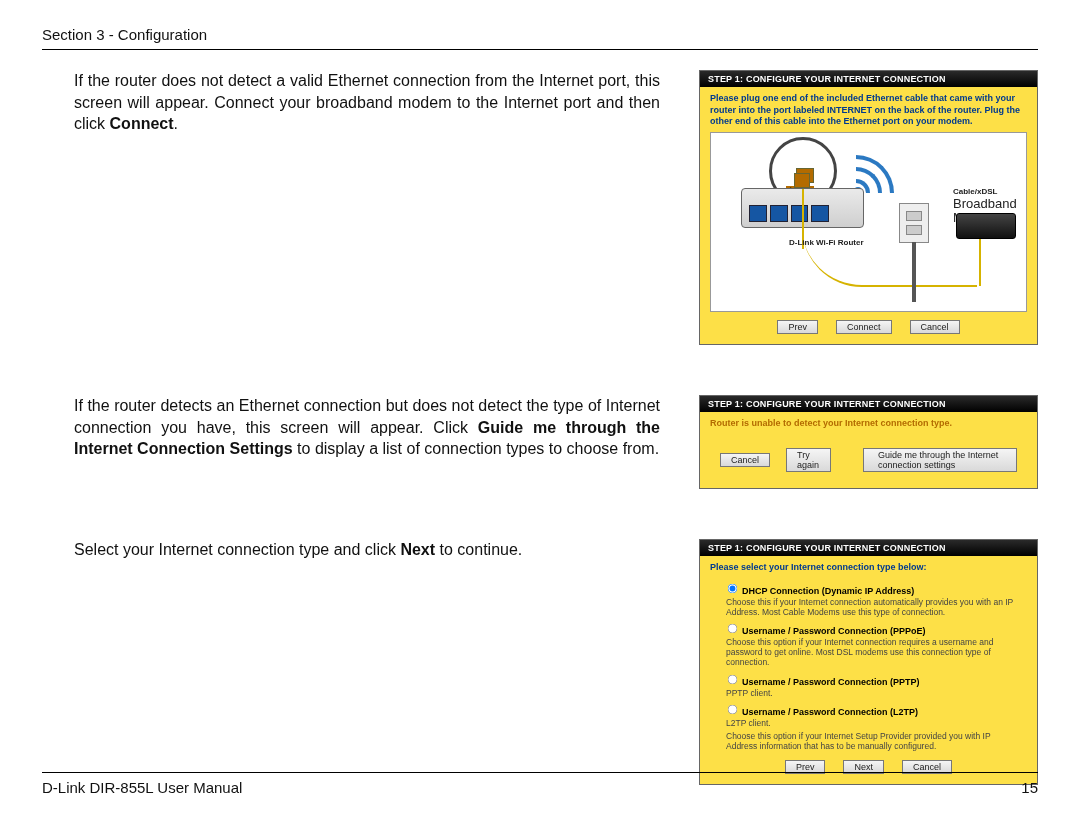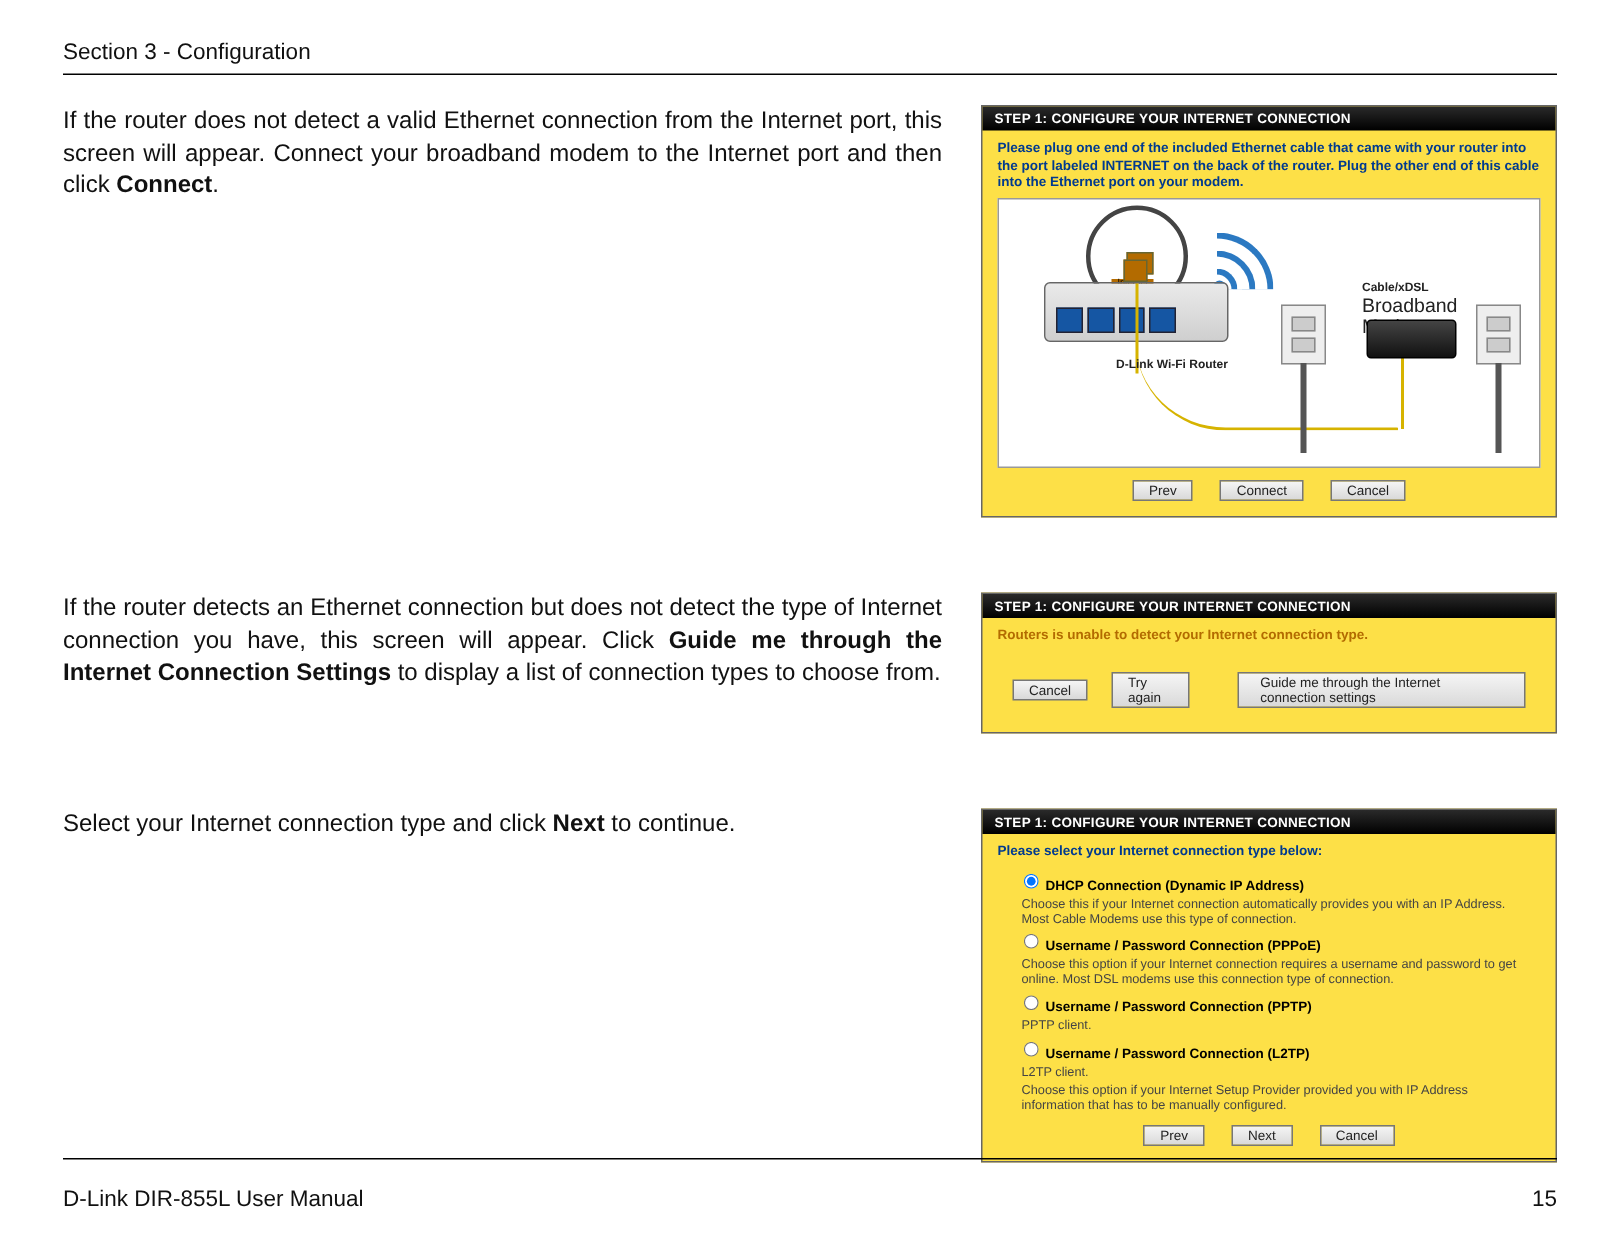--- a/index.html
+++ b/index.html
@@ -5,21 +5,21 @@
   * { box-sizing: border-box; margin: 0; padding: 0; }
   body {
     width: 1080px; height: 834px;
     background: #fff;
     font-family: "Segoe UI", "Myriad Pro", Arial, sans-serif;
     color: #111;
     position: relative;
     padding: 26px 42px 0 42px;
   }
   .header { font-size: 15px; padding-bottom: 6px; border-bottom: 1px solid #000; margin-bottom: 20px; }
-  .row { display: flex; gap: 26px; margin-bottom: 50px; align-items: flex-start; }
+  .row { display: flex; gap: 39px; margin-bottom: 50px; align-items: flex-start; margin-left: 32px; }
   .row .copy { flex: 0 0 586px; font-size: 16px; line-height: 1.35; text-align: justify; text-justify: inter-word; }
   .row .copy b { font-weight: 700; }
   .panel {
     flex: 1; border: 1px solid #666; background:#fde047;
     font-family: Verdana, Tahoma, Arial, sans-serif;
   }
   .panel .titlebar {
     background: linear-gradient(#2a2a2a,#000);
     color:#fff; font-weight:700; font-size:9px;
     padding:3px 8px; letter-spacing:0.2px;
@@ -78,22 +78,22 @@
   .radios .opt input { transform:scale(0.75); position:relative; top:1px; margin-right:3px;}
   .radios .opt label { font-size:9px; font-weight:700; color:#000;}
   .radios .sub { font-size:8.5px; color:#444; margin:0 10px 3px 16px; line-height:1.15; }
 
   .guideBtn { font-size:9px; padding:1px 14px; }
   .row2 .inner { padding:6px 10px 12px 10px; }
   .row2 .btnrow2 { display:flex; gap:16px; align-items:center; margin:20px 10px 4px 10px;}
   .row2 .spacer { flex:1; }
 
   .footer {
-    position:absolute; left:42px; right:42px; bottom:26px;
-    border-top: 1px solid #000; padding-top:18px;
+    position:absolute; left:42px; right:42px; bottom:38px;
+    border-top: 1px solid #000; padding-top:6px;
     font-size:15px; display:flex; justify-content:space-between;text-align:center;
   }
 </style>
 </head>
 <body>
 
 <div class="header">Section 3 - Configuration</div>
 
 <div class="row">
   <div class="copy">
@@ -151,21 +151,21 @@
   </div>
 </div>
 
 <div class="row row2">
   <div class="copy">
     <span>If the router detects an Ethernet connection but does not detect the type of Internet connection you have, this screen will appear. Click </span><b>Guide me through the Internet Connection Settings</b><span> to display a list of connection types to choose from.</span>
   </div>
   <div class="panel">
     <div class="titlebar">STEP 1: CONFIGURE YOUR INTERNET CONNECTION</div>
     <div class="inner">
-      <div class="orangetext">Routers is unable to detect your Internet connection type.</div>
+      <div class="orangetext">Router is unable to detect your Internet connection type.</div>
       <div class="btnrow2">
         <span class="btn">Cancel</span>
         <span class="btn">Try again</span>
         <span class="spacer"></span>
         <span class="btn guideBtn wide">Guide me through the Internet connection settings</span>
       </div>
     </div>
   </div>
 </div>
 

